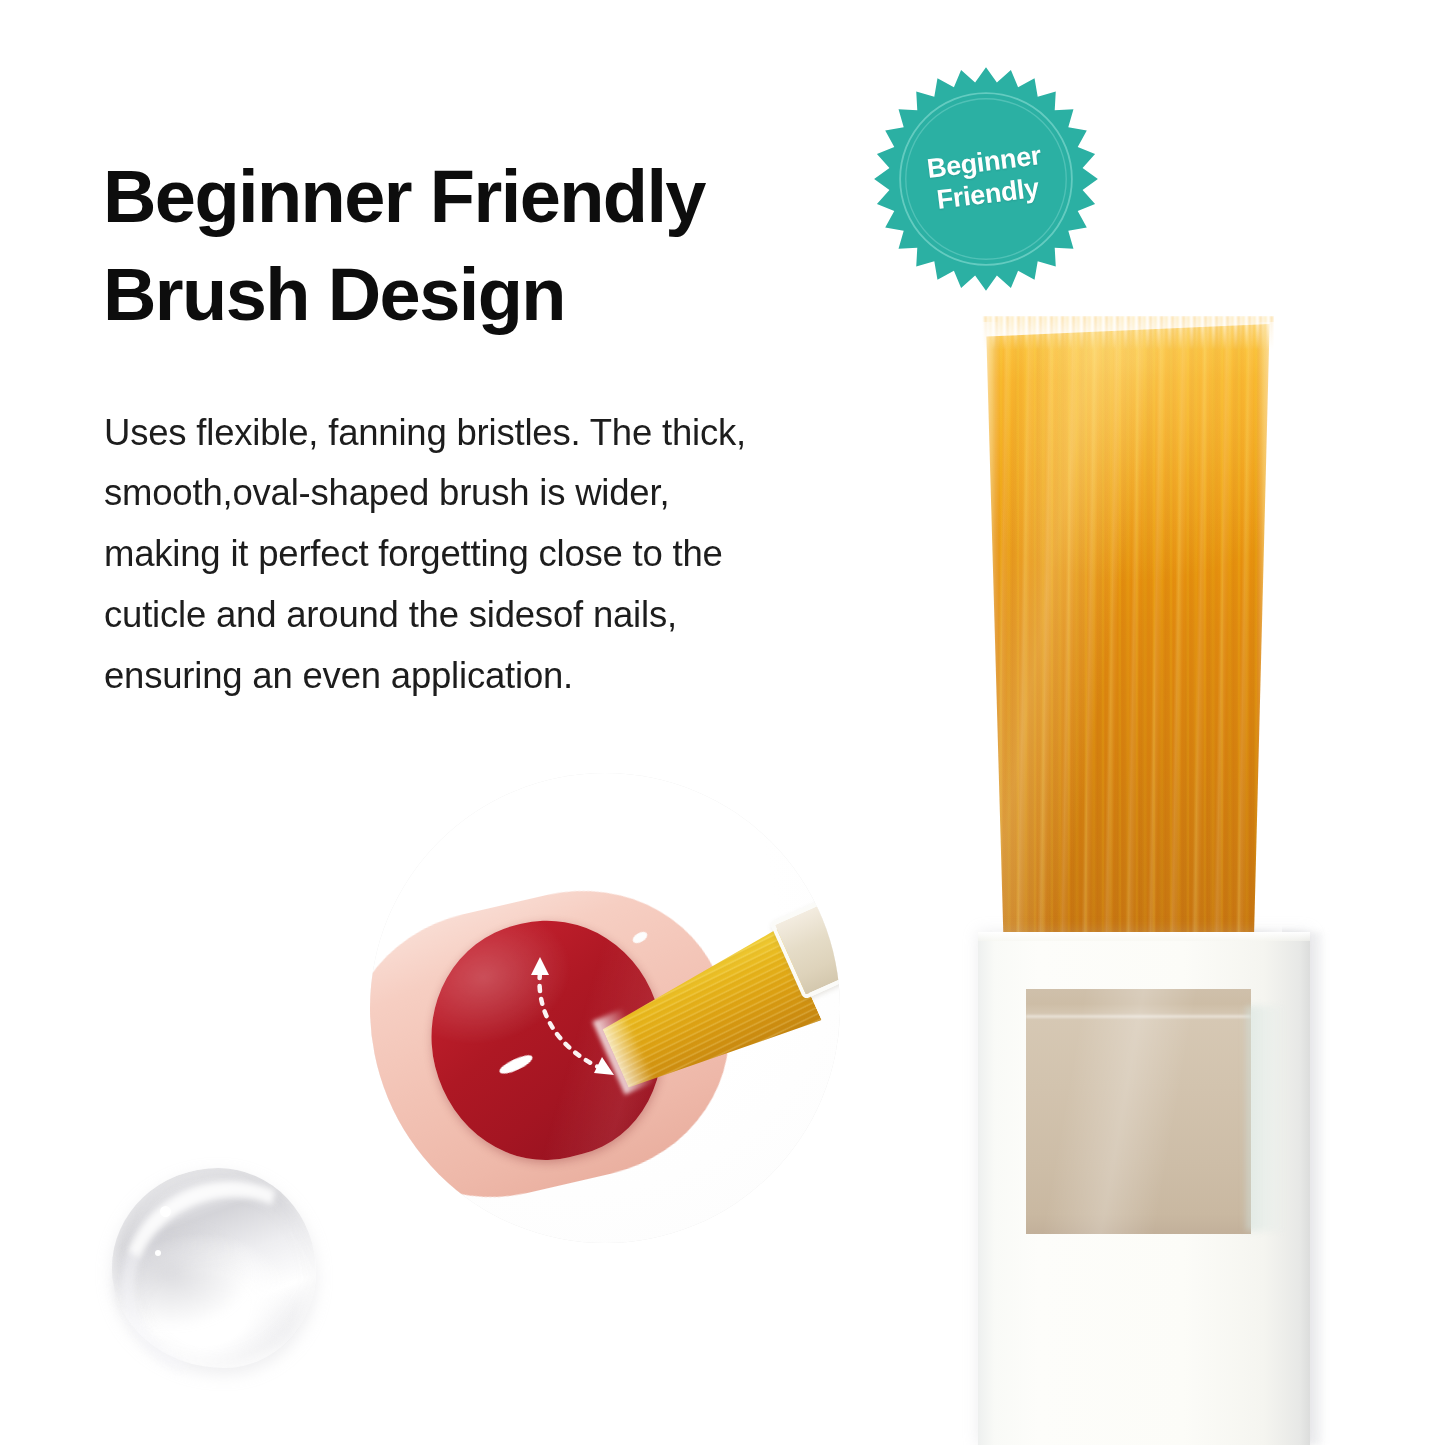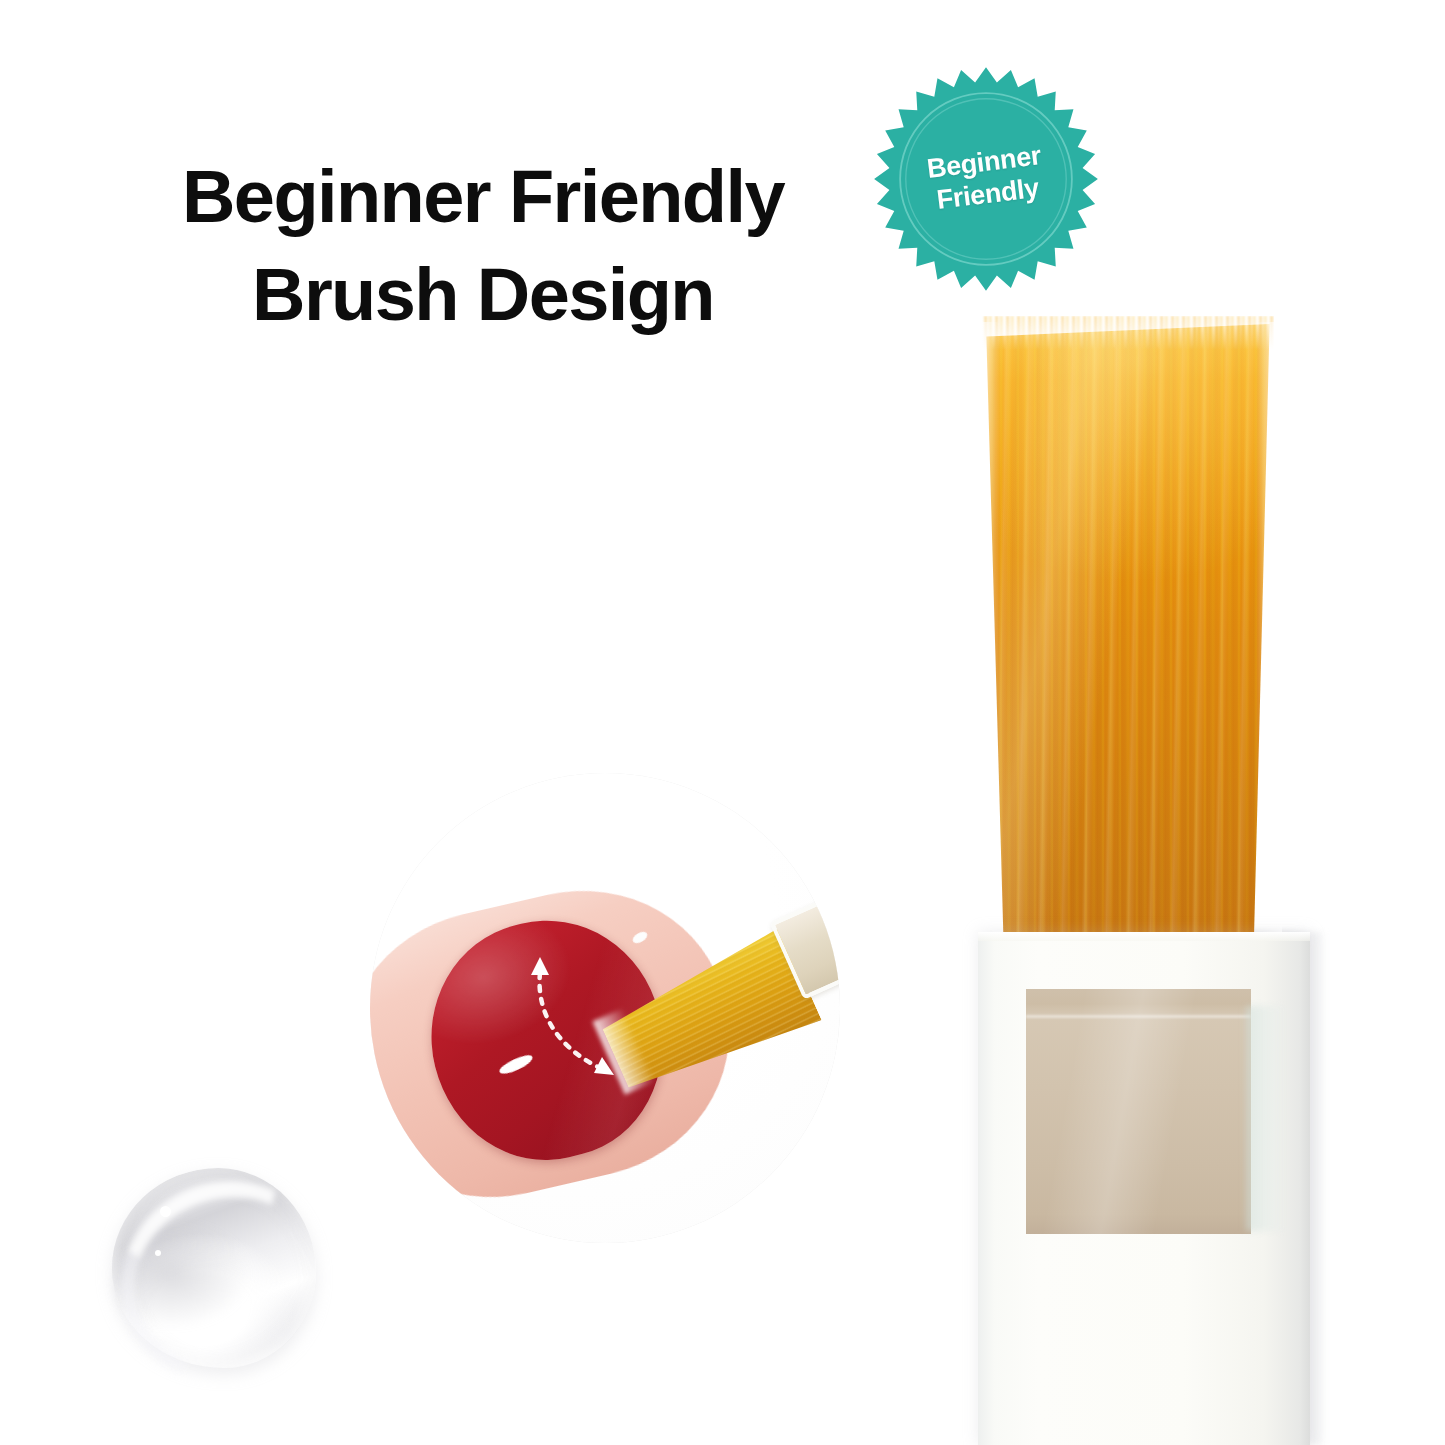--- a/index.html
+++ b/index.html
@@ -25,21 +25,20 @@
     left: 103px;
     top: 98px;
     width: 760px;
     font-family: "Liberation Sans", sans-serif;
     font-weight: 700;
     font-size: 74px;
     line-height: 1.33;
     letter-spacing: -1.6px;
     color: #0d0d0d;
     white-space: pre-line;
-    text-align: center;
   }
 
   
   .body-copy {
     position: absolute;
     left: 104px;
     top: 366px;
     width: 800px;
     font-family: "Liberation Sans", sans-serif;
     font-weight: 400;
@@ -509,20 +508,25 @@
   }
 </style>
 </head>
 <body>
 
 <div id="stage">
 
   <h1 class="headline">Beginner Friendly
 Brush Design</h1>
 
+  <p class="body-copy">Uses flexible, fanning bristles. The thick,
+smooth,oval-shaped brush is wider,
+making it perfect forgetting close to the
+cuticle and around the sidesof nails,
+ensuring an even application.</p>
 
   <div class="badge">
     <svg viewBox="0 0 200 200">
       <polygon id="burst" fill="#2BB0A3" points="100.00,1.00 109.63,14.54 122.03,3.48 128.40,18.83 142.95,10.80 145.75,27.18 161.73,22.60 160.81,39.19 177.40,38.27 172.82,54.25 189.20,57.05 181.17,71.60 196.52,77.97 185.46,90.37 199.00,100.00 185.46,109.63 196.52,122.03 181.17,128.40 189.20,142.95 172.82,145.75 177.40,161.73 160.81,160.81 161.73,177.40 145.75,172.82 142.95,189.20 128.40,181.17 122.03,196.52 109.63,185.46 100.00,199.00 90.37,185.46 77.97,196.52 71.60,181.17 57.05,189.20 54.25,172.82 38.27,177.40 39.19,160.81 22.60,161.73 27.18,145.75 10.80,142.95 18.83,128.40 3.48,122.03 14.54,109.63 1.00,100.00 14.54,90.37 3.48,77.97 18.83,71.60 10.80,57.05 27.18,54.25 22.60,38.27 39.19,39.19 38.27,22.60 54.25,27.18 57.05,10.80 71.60,18.83 77.97,3.48 90.37,14.54"></polygon>
       <circle cx="100" cy="100" r="76" fill="none" stroke="#6FD0C6" stroke-width="1.6" opacity="0.85"></circle>
       <circle cx="100" cy="100" r="71" fill="none" stroke="#6FD0C6" stroke-width="1.2" opacity="0.55"></circle>
     </svg>
     <div class="badge-text" style="transform: rotate(-7deg);">
       <span style="color: rgb(255, 255, 255);">Beginner</span>
       <span style="color: rgb(255, 255, 255);">Friendly</span>

